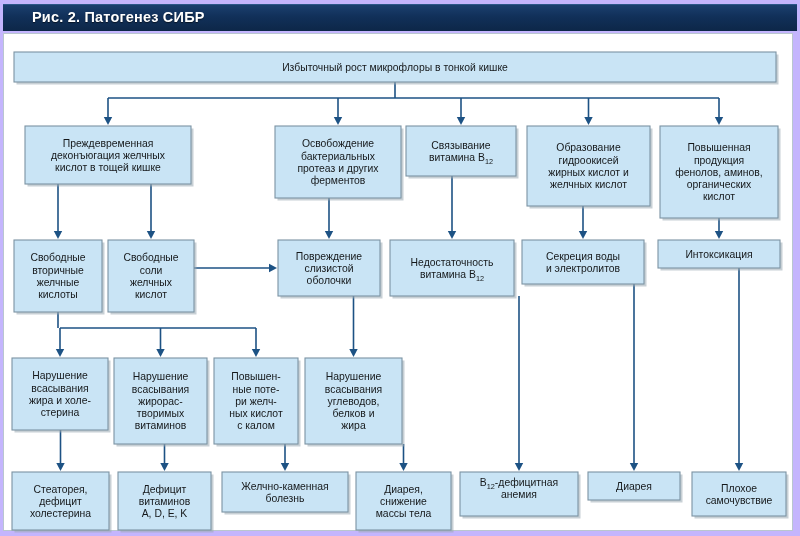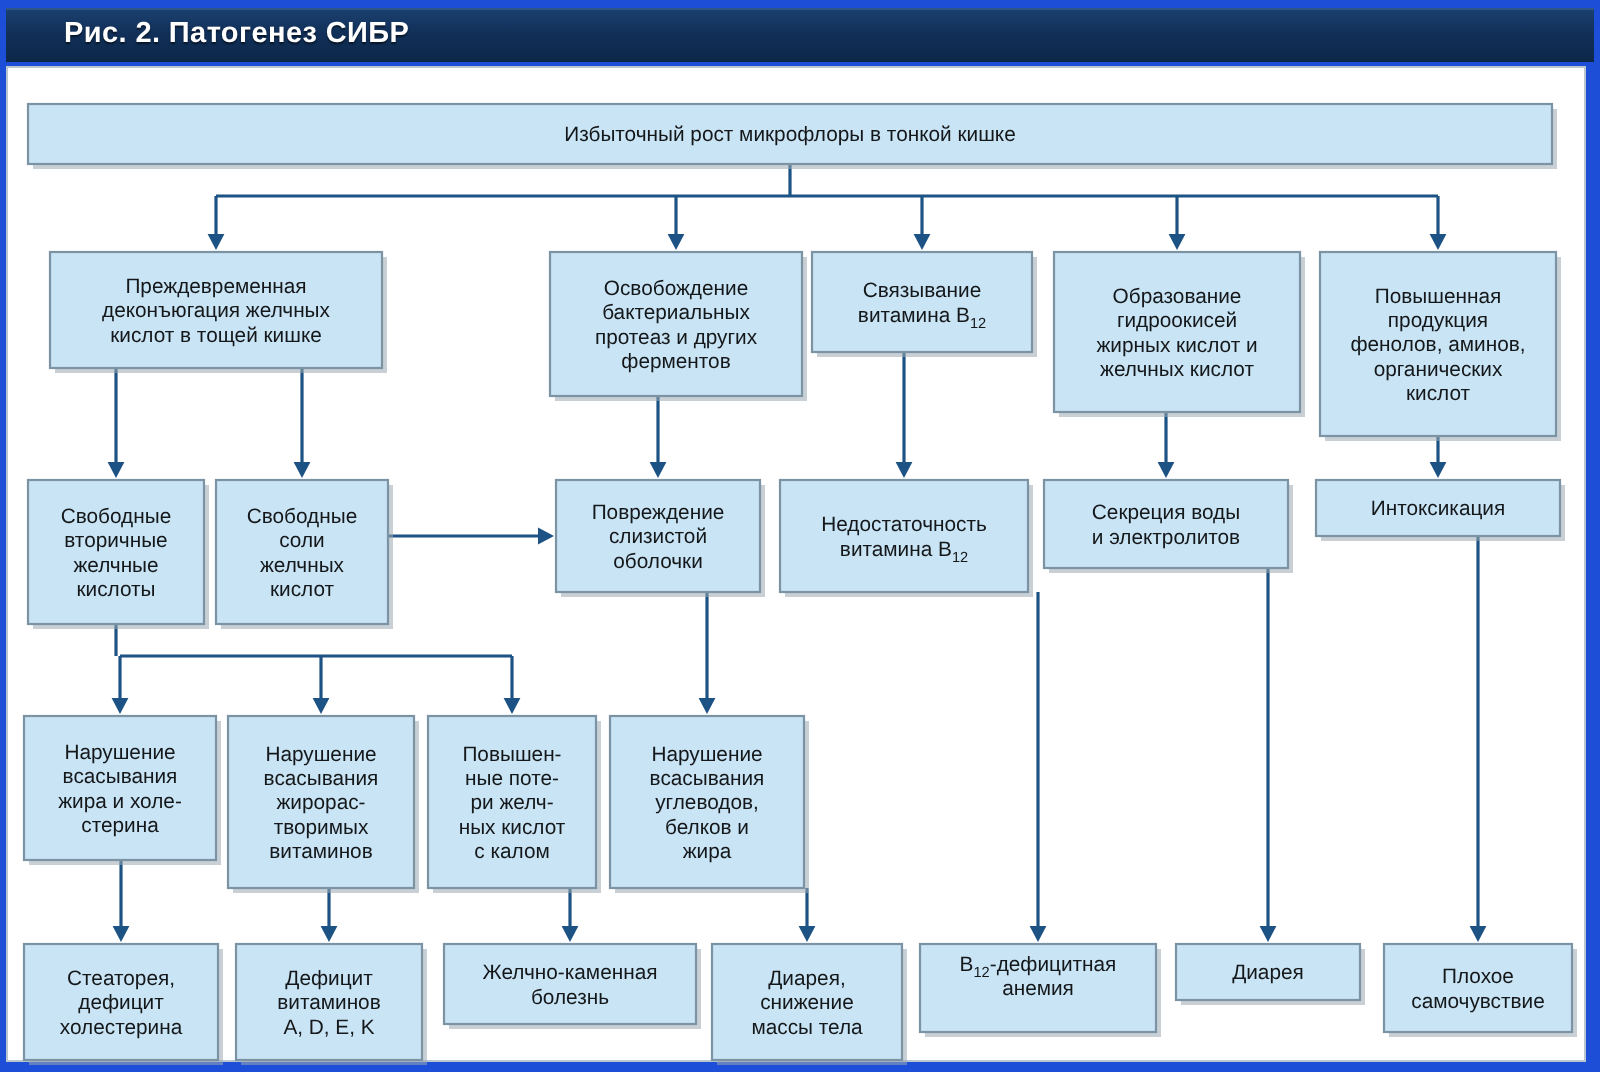--- a/index.html
+++ b/index.html
@@ -1,18 +1,18 @@
 <!DOCTYPE html>
 <html><head>
 <meta charset="utf-8">
 <style>
   html,body{margin:0;padding:0;background:#ffffff;}
   body{width:800px;height:536px;overflow:hidden;
        font-family:"Liberation Sans","DejaVu Sans",sans-serif;}
-  #page{position:relative;width:800px;height:536px;background:#1d4ed8;}
+  #page{position:relative;width:800px;height:536px;background:#c4b5fd;}
 
   
   #titlebar{position:absolute;left:3px;top:4px;width:794px;height:26px;
             background:linear-gradient(180deg,#1b3f6e 0%,#113059 45%,#0d2748 100%);
             border-top:1px solid #2c5788;}
   #titlebar .tb-text{position:absolute;left:29px;top:4px;
             color:#ffffff;font-size:14.5px;font-weight:bold;letter-spacing:.2px;
             text-shadow:0 1px 1px rgba(0,0,0,.55);}
 
   

